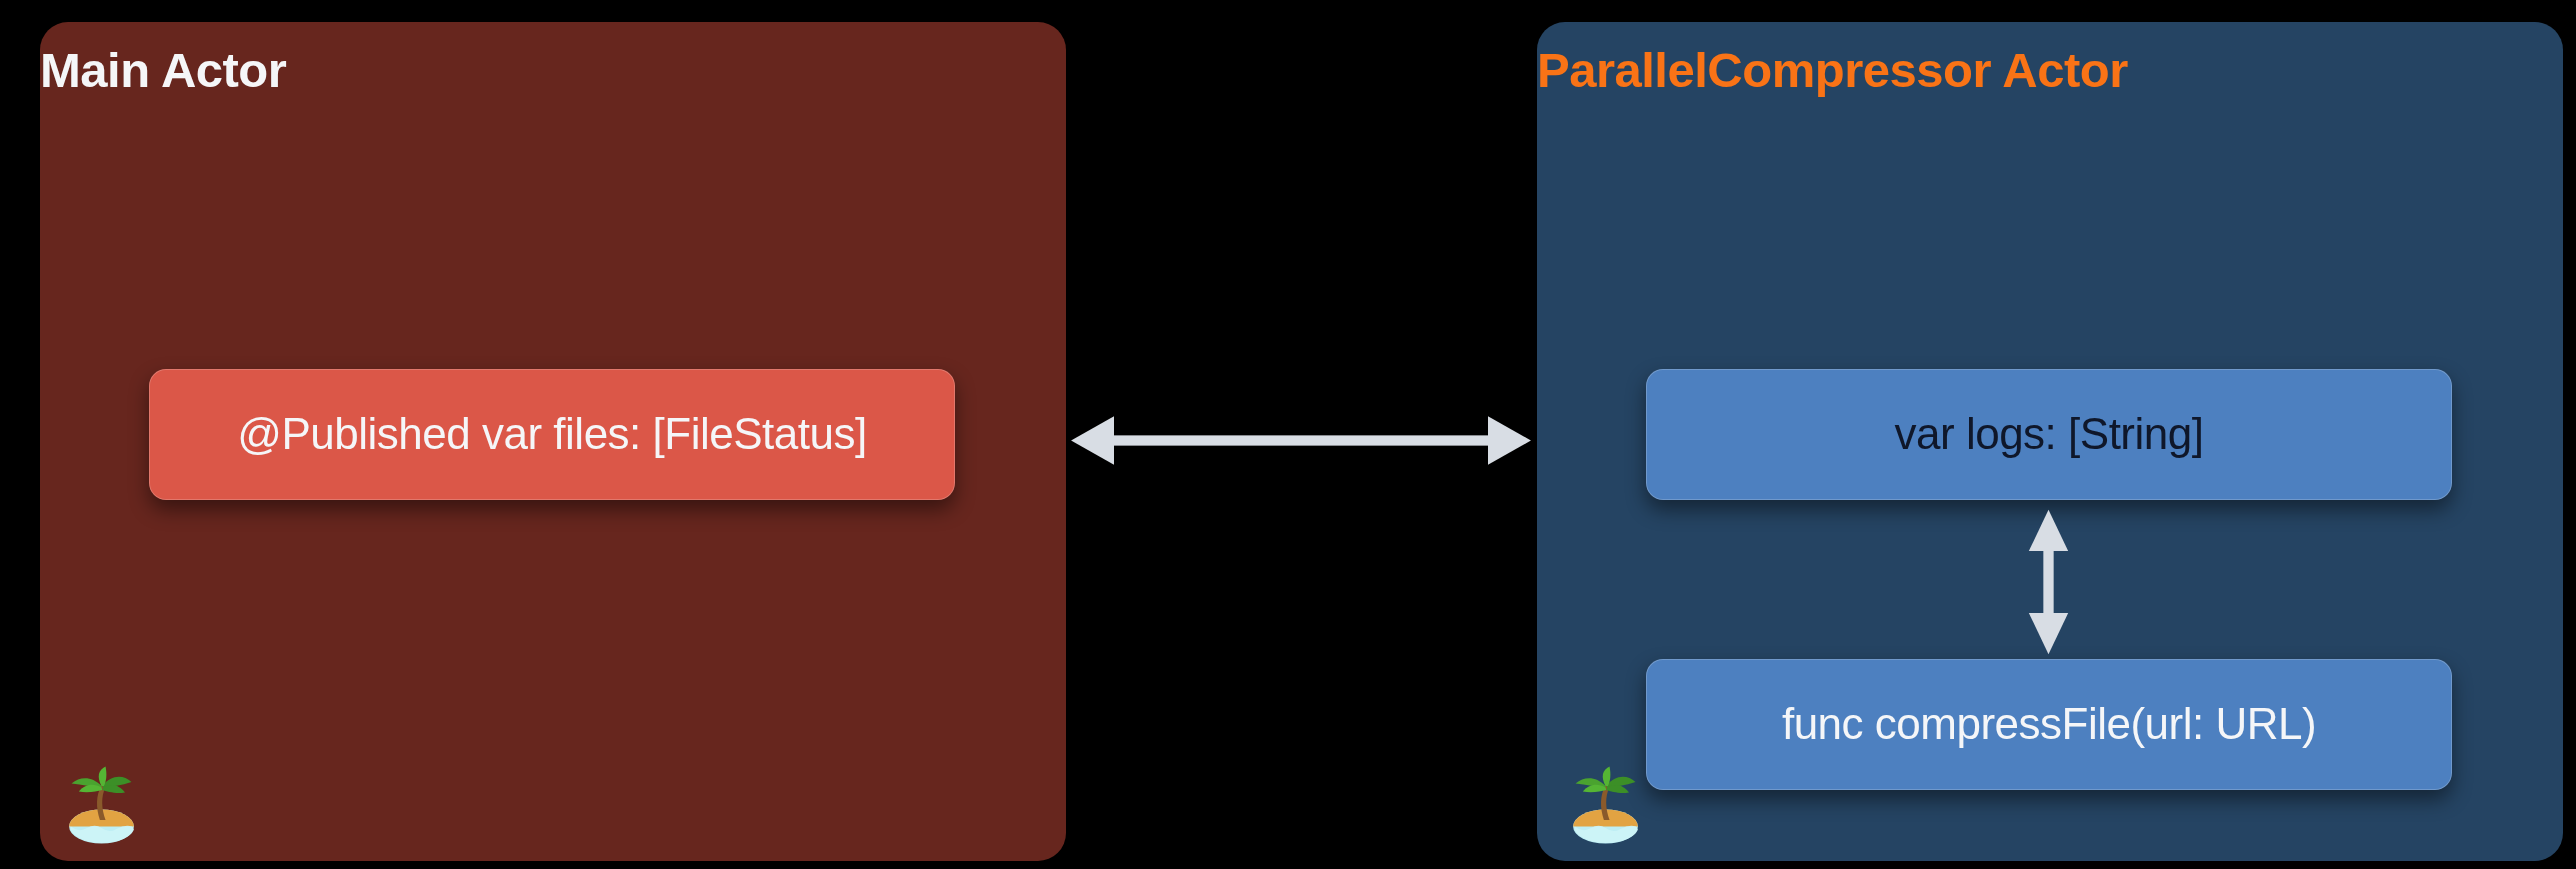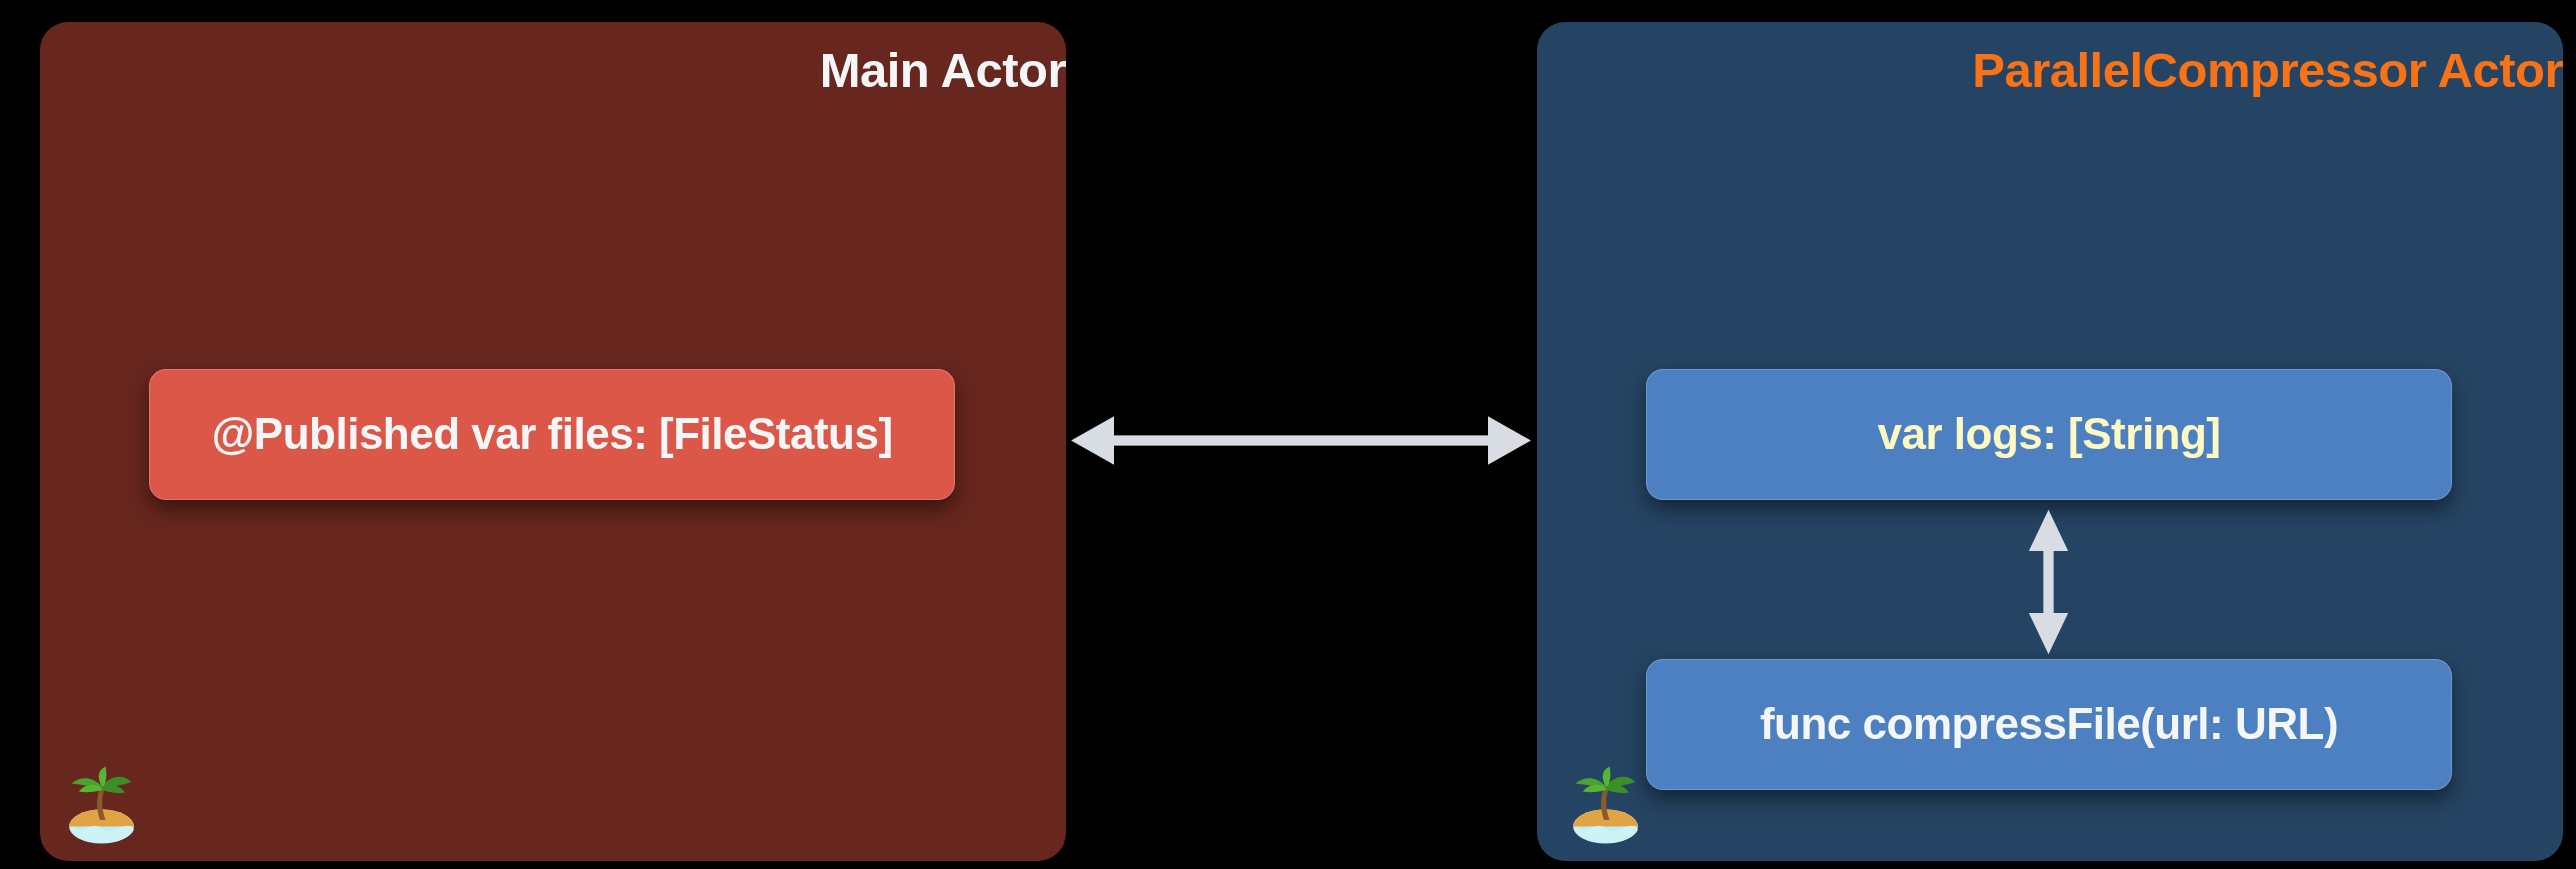--- a/index.html
+++ b/index.html
@@ -24,39 +24,39 @@
     height: 839px;
     border-radius: 28px;
   }
   .actor-box.main { left: 40px; }
   .actor-box.compressor { left: 1537px; }
   .actor-title {
     position: absolute;
     top: 20.6px;
     left: 0;
     width: 100%;
-    text-align: right;
+    text-align: left;
     font-size: 49px;
     font-weight: 700;
     letter-spacing: -0.5px;
   }
   .member-pill {
     position: absolute;
     left: 109px;
     width: 806px;
     height: 131px;
     border-radius: 17px;
     border: 1.9px solid rgba(255,255,255,0.20);
     box-sizing: border-box;
     box-shadow: 0 9.4px 20.6px rgba(0,0,0,0.45);
     display: flex;
     align-items: center;
     justify-content: center;
     font-size: 44px;
-    font-weight: 700;
+    font-weight: 400;
     letter-spacing: -0.5px;
     white-space: nowrap;
   }
   .pill-row-1 { top: 347px; }
   .pill-row-2 { top: 637px; }
   .island-badge {
     position: absolute;
     bottom: 13px;
     width: 81px;
     height: 82px;
@@ -104,21 +104,21 @@
         <path d="M50,24 C44,13 46,4 55,0 C57,10 56,18 53,24 Z" fill="#55b534"></path>
         <path d="M50,26 C40,20 29,22 22,31 C33,33 44,31 51,29 Z" fill="#55b534"></path>
         <path d="M52,26 C62,20 72,23 79,32 C68,34 57,31 51,29 Z" fill="#3c8f27"></path>
       </svg>
     </div>
   </div>
 
   <div class="actor-box compressor" style="background-color: rgb(37, 68, 99);">
     <div class="actor-title" style="color: #f97316;">ParallelCompressor Actor</div>
 
-    <div class="member-pill pill-row-1" style="background-color: rgb(77, 128, 192); color: #fef9c3;">
+    <div class="member-pill pill-row-1" style="background-color: rgb(77, 128, 192); color: #0f172a;">
       <span>var logs: [String]</span>
     </div>
 
     <div class="member-pill pill-row-2" style="background-color: rgb(77, 128, 192); color: rgb(245, 246, 248);">
       <span>func compressFile(url: URL)</span>
     </div>
 
     <div class="island-badge comp-pos">
       <svg viewBox="0 0 100 100" aria-hidden="true">
         <ellipse cx="50" cy="74" rx="40" ry="21" fill="#bdeef4"></ellipse>

